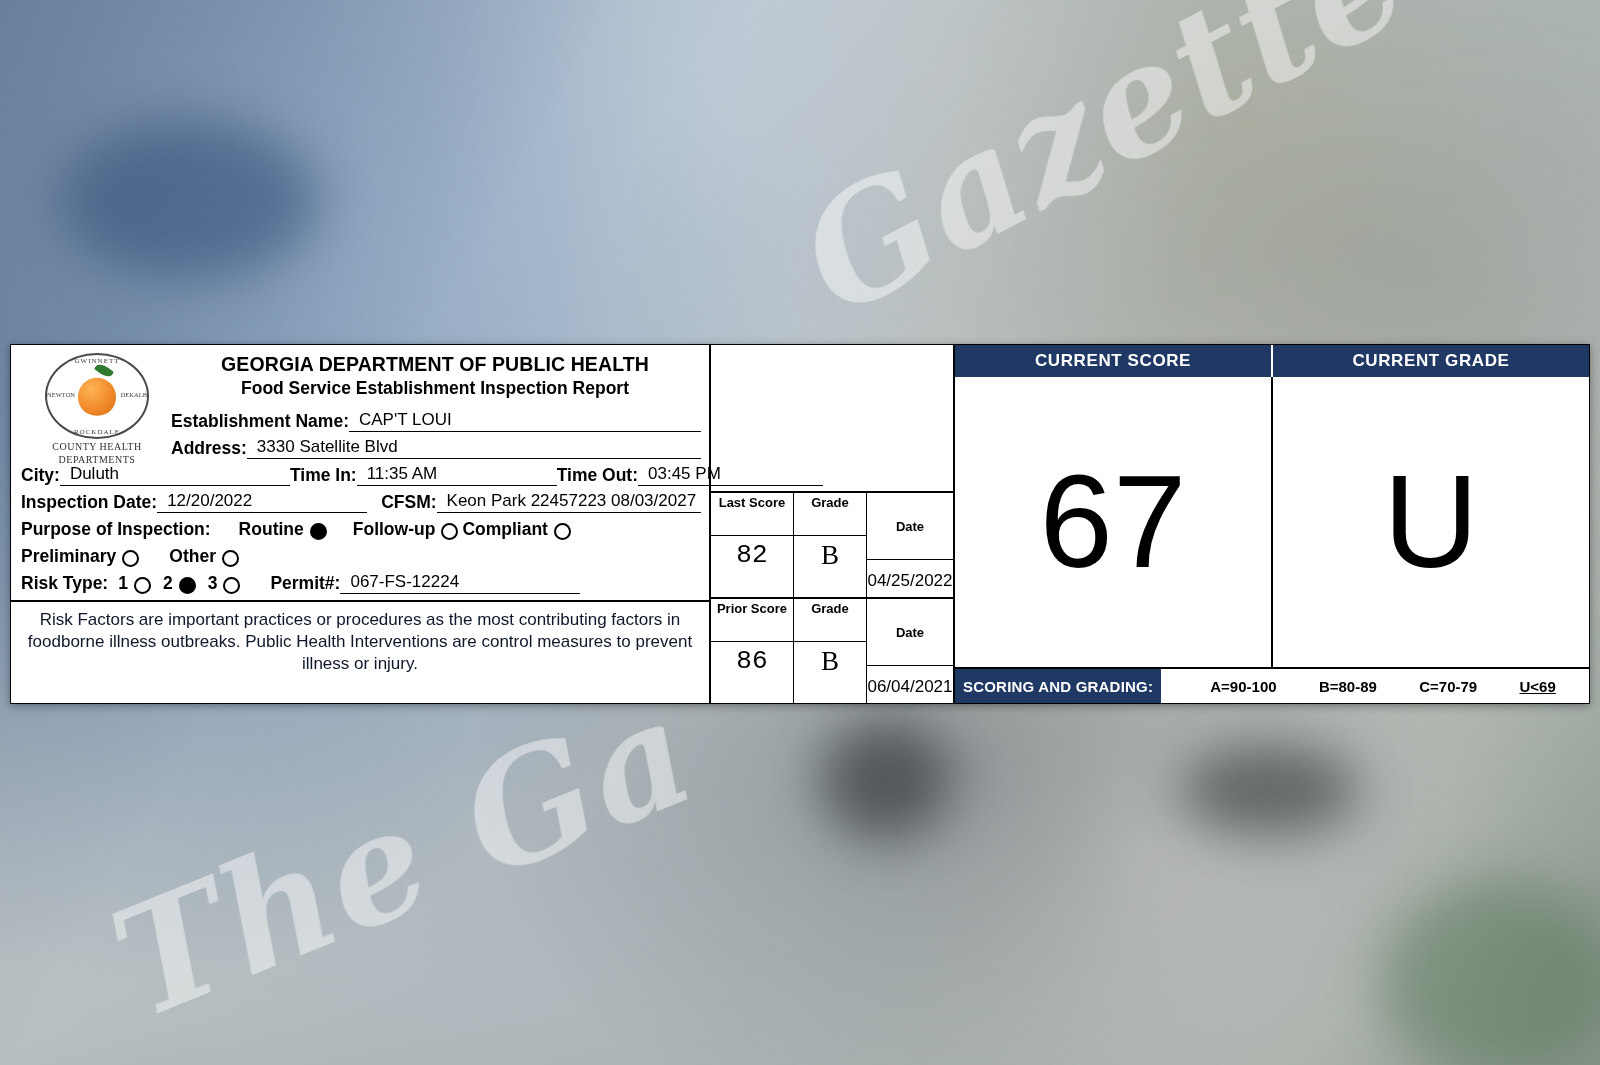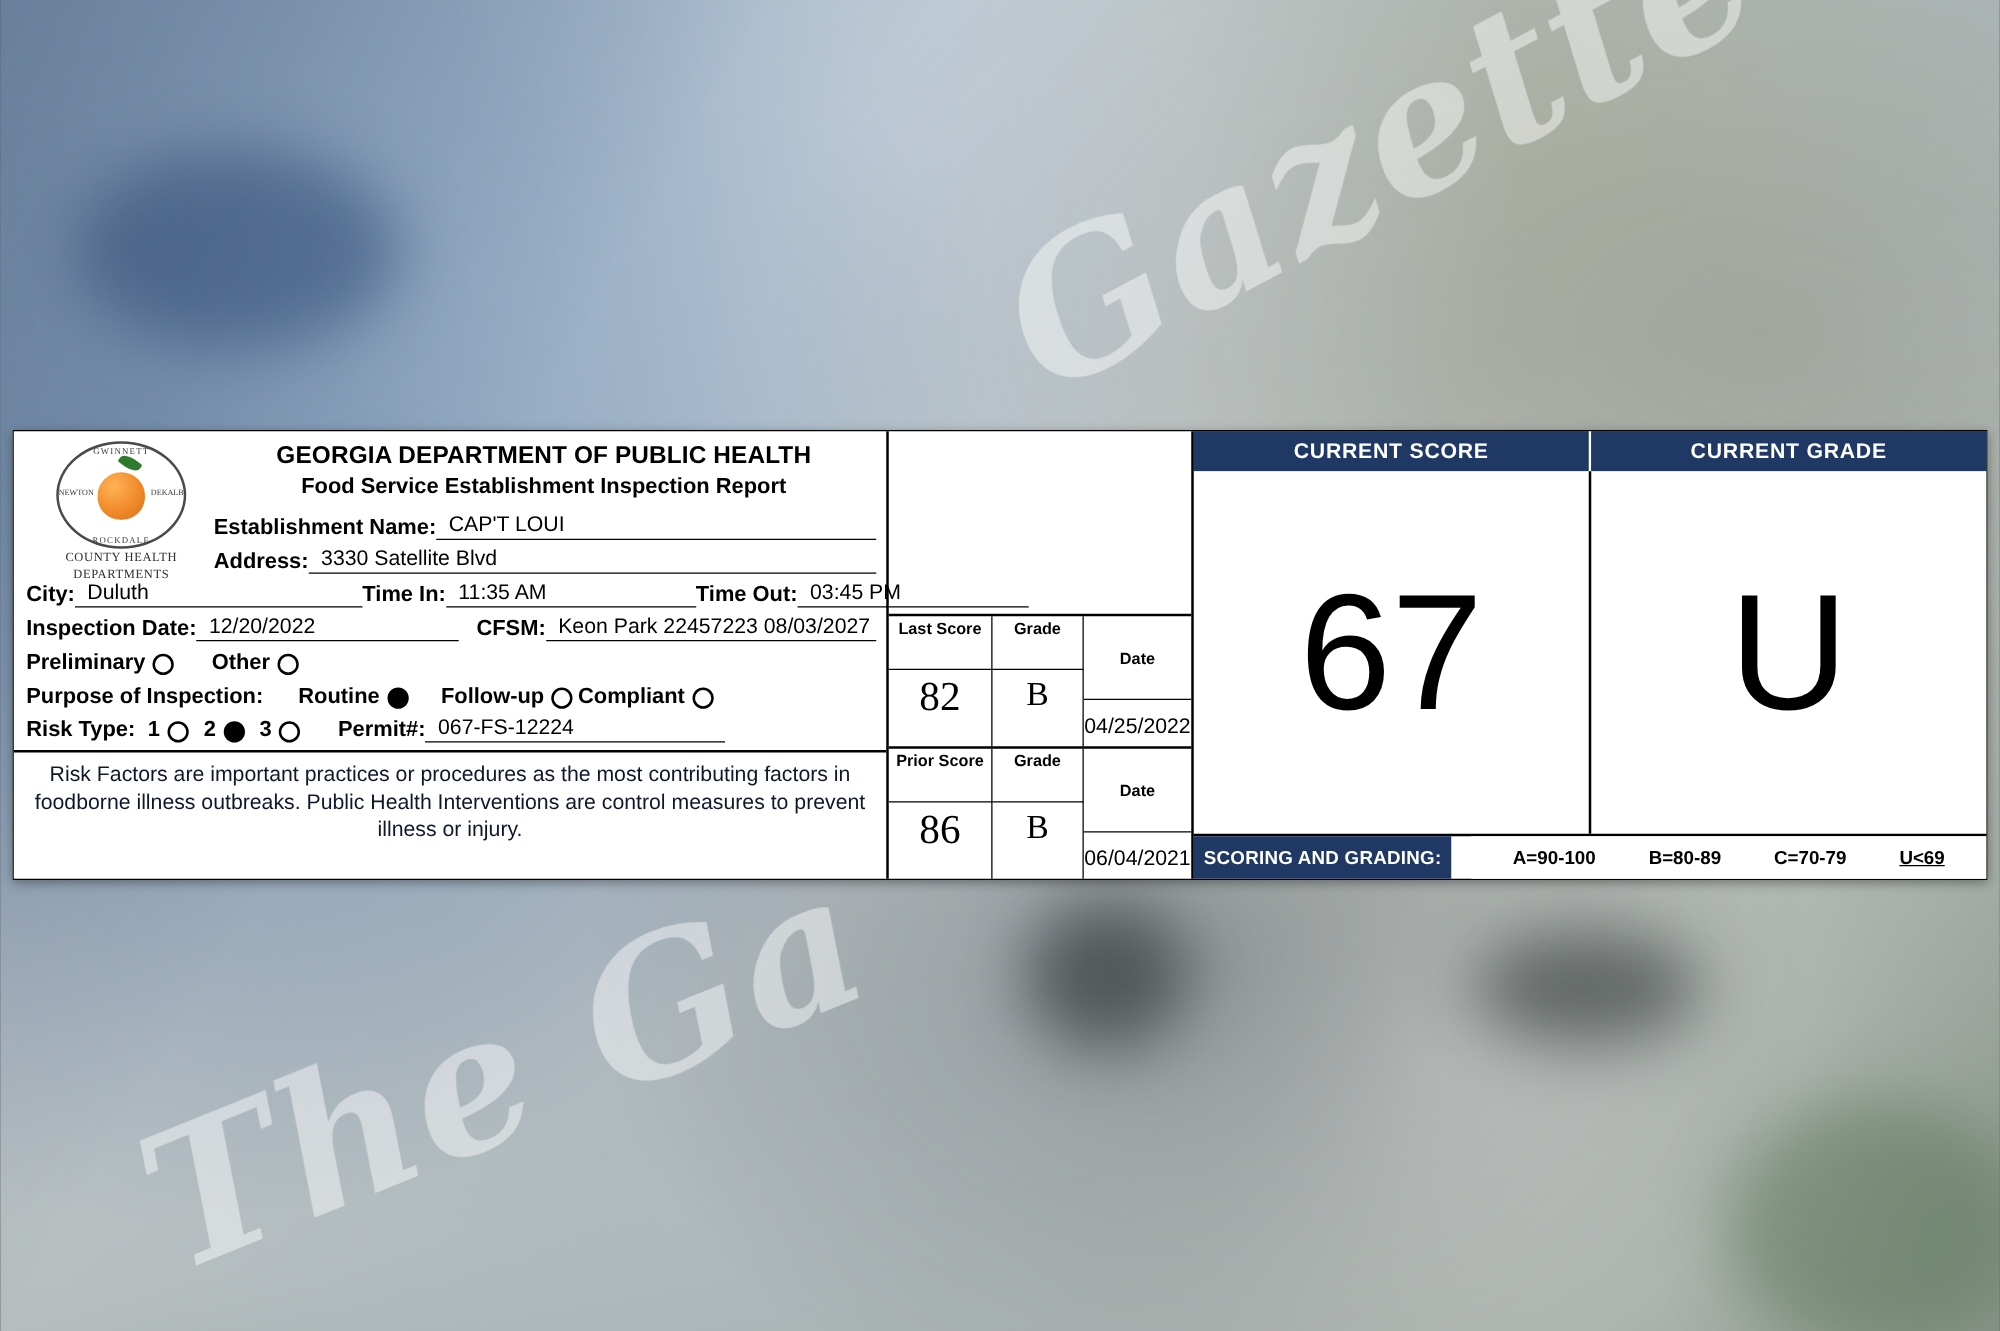--- a/index.html
+++ b/index.html
@@ -259,21 +259,21 @@
     text-align: center;
     border-right: 1.5px solid #000;
     border-top: 1.5px solid #000;
     color: #000;
     padding: 4px 0 6px;
   }
   .hist-body > div:last-child { border-right: none; }
   .c1 { width: 100px; }
   .c2 { width: 88px; }
   .c3 { width: 105px; margin-top: 24px; }
-  .big-num { font-size: 33px; font-family: Liberation Serif, serif; }
+  .big-num { font-size: 26px; font-family: Liberation Mono, monospace; }
   .grade-ltr { font-size: 27px; font-family: "Liberation Serif", serif; }
   .date-cell { font-size: 17px; padding-top: 11px !important; }
 
   
   .current {
     flex: 1;
     display: flex;
     flex-direction: column;
     box-sizing: border-box;
   }
@@ -405,36 +405,36 @@
 
       <div class="row">
         <span class="lbl">Inspection Date:</span>
         <span class="val fixed-200">12/20/2022</span>
         <span class="gap"></span>
         <span class="lbl">CFSM:</span>
         <span class="val">Keon  Park 22457223 08/03/2027</span>
       </div>
 
       <div class="row">
-        <span class="lbl">Preliminary</span>
-        <span class="radio"></span>
-        <span style="width:26px"></span>
-        <span class="lbl">Other</span>
-        <span class="radio"></span>
-      </div>
-
-      <div class="row">
         <span class="lbl">Purpose of Inspection:</span>
         <span style="width:28px"></span>
         <span class="lbl">Routine</span>
         <span class="radio filled"></span>
         <span style="width:22px"></span>
         <span class="lbl">Follow-up</span>
         <span class="radio"></span>
         <span class="lbl">Compliant</span>
+        <span class="radio"></span>
+      </div>
+
+      <div class="row">
+        <span class="lbl">Preliminary</span>
+        <span class="radio"></span>
+        <span style="width:26px"></span>
+        <span class="lbl">Other</span>
         <span class="radio"></span>
       </div>
 
       <div class="row">
         <span class="lbl">Risk Type:</span>
         <span style="width:10px"></span>
         <span class="lbl">1</span>
         <span class="radio"></span>
         <span style="width:8px"></span>
         <span class="lbl">2</span>

